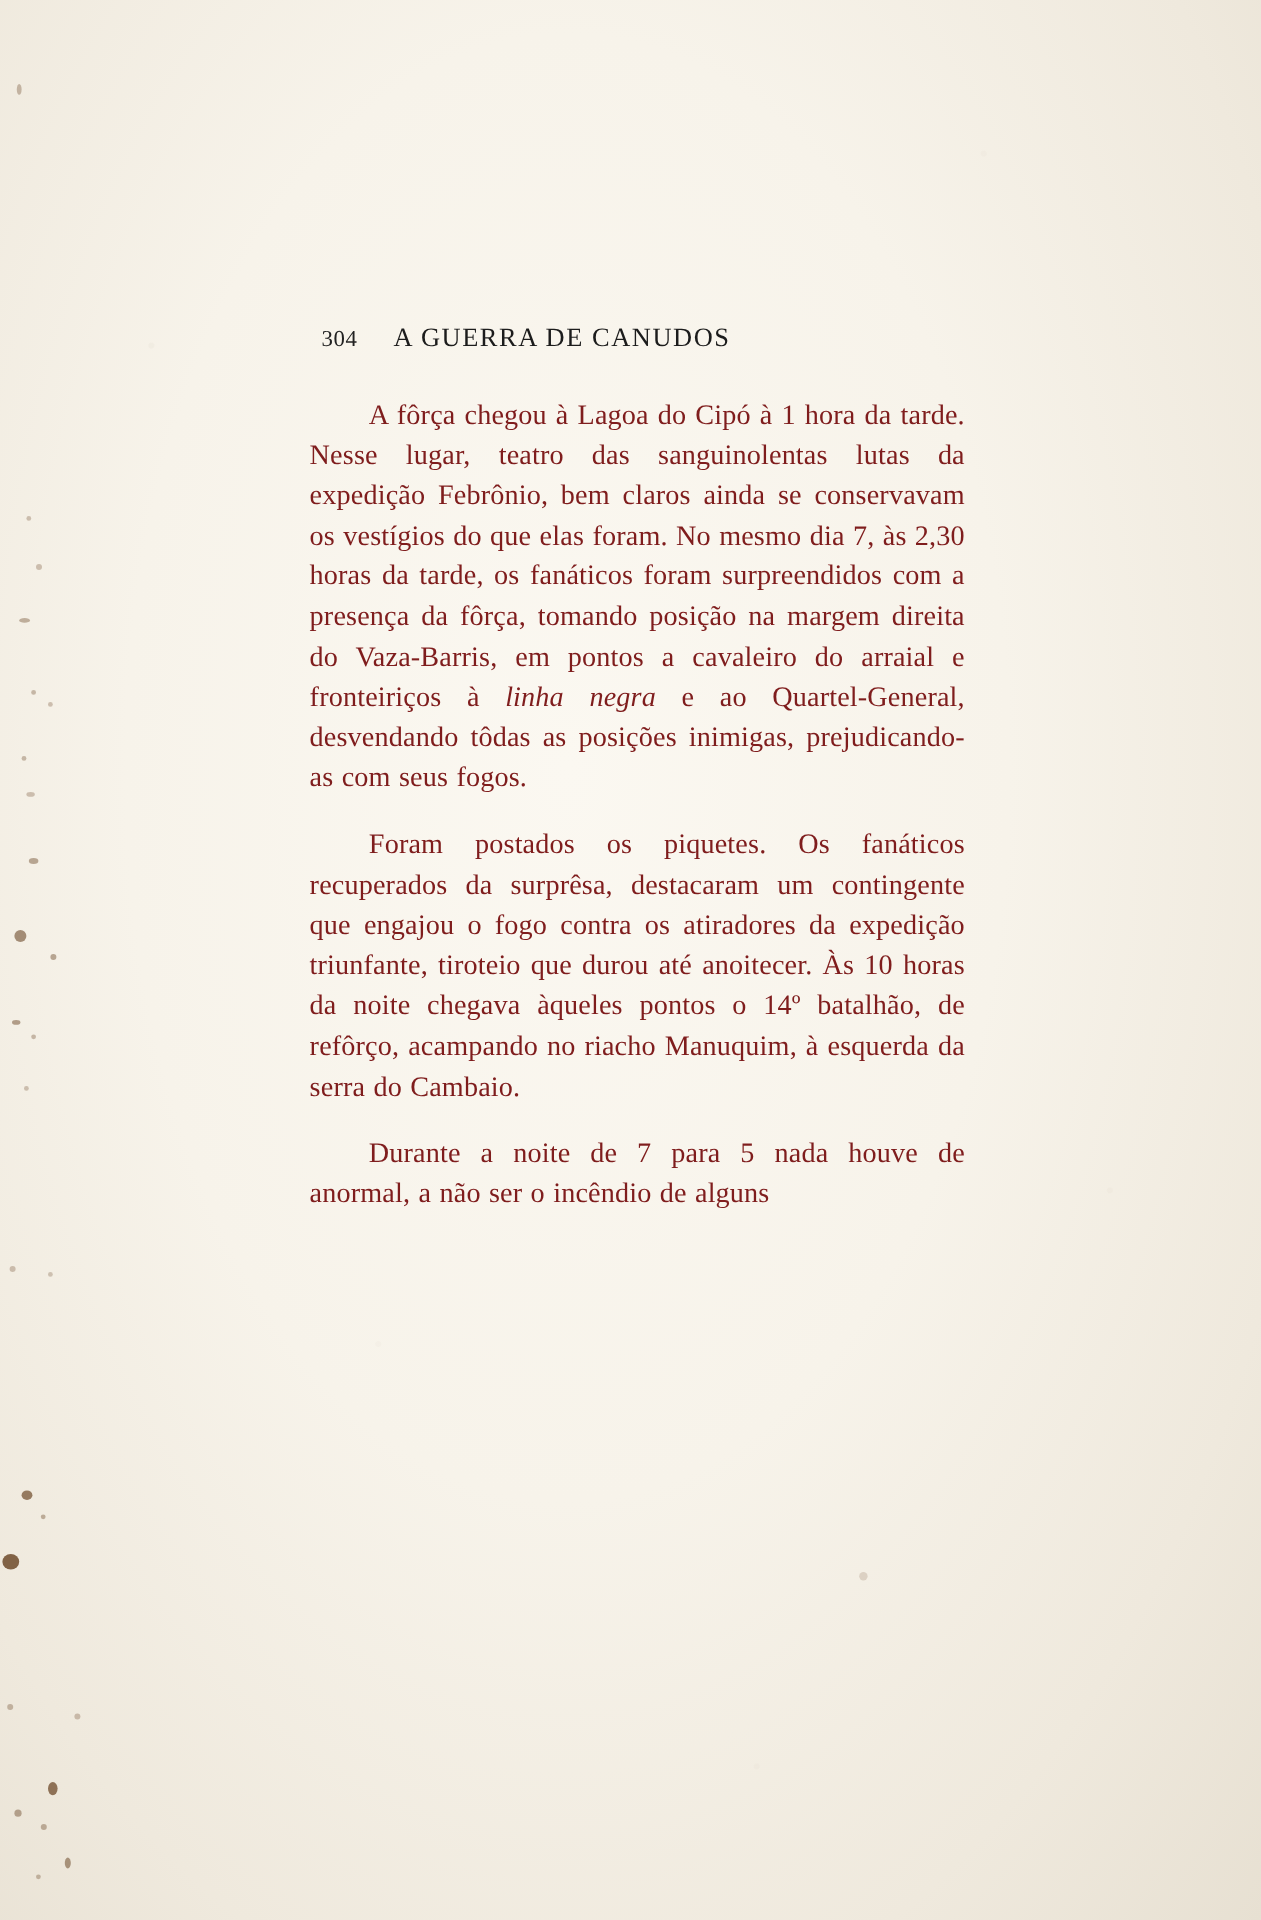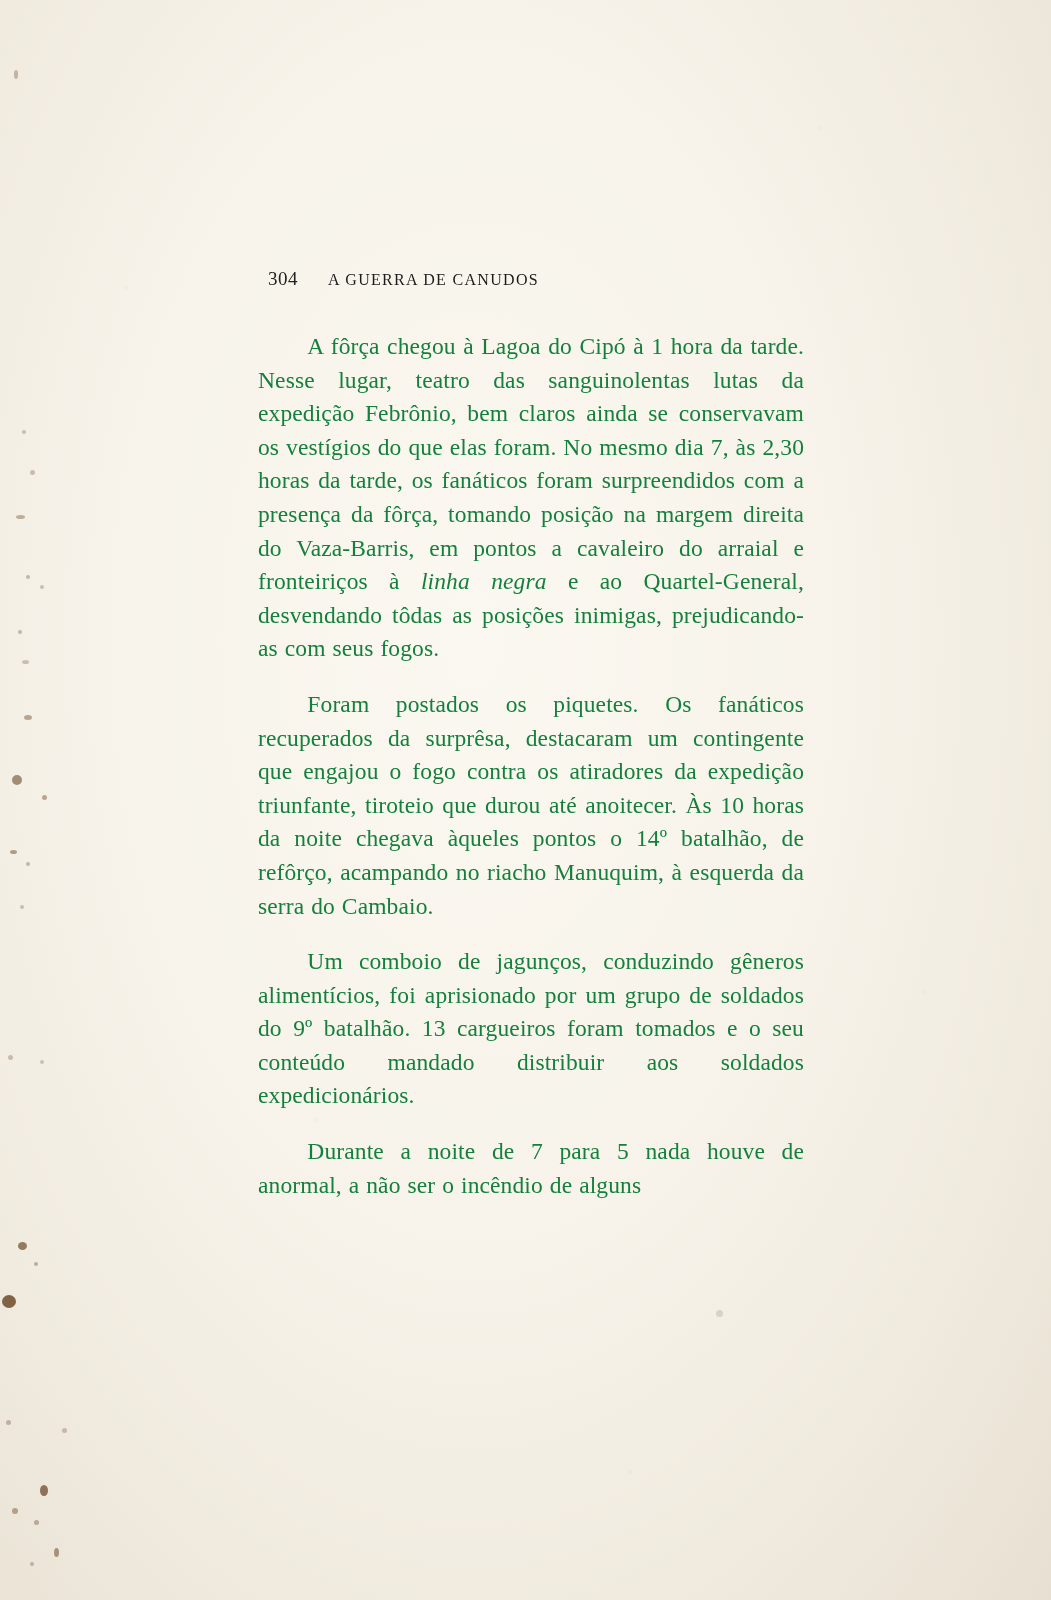--- a/index.html
+++ b/index.html
@@ -61,21 +61,21 @@
     display: flex;
     align-items: baseline;
   }
   .folio {
     font-size: 19px;
     letter-spacing: .5px;
     color: #222;
     width: 60px;
   }
   .running-title {
-    font-size: 16px;
+    font-size: 22px;
     letter-spacing: 1.3px;
     color: #1c1c1c;
     white-space: nowrap;
   }
 
   .body-text {
     position: absolute;
     left: 248px;
     top: 330px;
     width: 546px;
@@ -83,21 +83,21 @@
 
   p.para {
     margin: 0 0 22px 0;
     font-size: 23.5px;
     line-height: 33.6px;
     text-align: justify;
     text-align-last: left;
     text-indent: 2.1em;
     word-spacing: .04em;
     letter-spacing: .12px;
-    color: #15803d;
+    color: #7f1d1d;
   }
   p.para:last-child { margin-bottom: 0; }
 
   .ital { font-style: italic; }
 </style>
 </head>
 <body>
 
 <div class="page"></div>
 <div class="grain"></div>
@@ -136,18 +136,17 @@
     <span class="folio">304</span>
     <span class="running-title">A GUERRA DE CANUDOS</span>
   </div>
 
   <div class="body-text">
 
     <p class="para"><span>A fôrça chegou à Lagoa do Cipó à 1 hora da tarde. Nesse lugar, teatro das sanguinolentas lutas da expedição Febrônio, bem claros ainda se conservavam os vestígios do que elas foram. No mesmo dia 7, às 2,30 horas da tarde, os fanáticos foram surpreendidos com a presença da fôrça, tomando posição na margem direita do Vaza-Barris, em pontos a cavaleiro do arraial e fronteiriços à </span><span class="ital">linha negra</span><span> e ao Quartel-General, desvendando tôdas as posições inimigas, prejudicando-as com seus fogos.</span></p>
 
     <p class="para">Foram postados os piquetes. Os fanáticos recuperados da surprêsa, destacaram um contingente que engajou o fogo contra os atiradores da expedição triunfante, tiroteio que durou até anoitecer. Às 10 horas da noite chegava àqueles pontos o 14º batalhão, de refôrço, acampando no riacho Manuquim, à esquerda da serra do Cambaio.</p>
 
-    <p class="para">Um comboio de jagunços, conduzindo gêneros alimentícios, foi aprisionado por um grupo de soldados do 9º batalhão. 13 cargueiros foram tomados e o seu conteúdo mandado distribuir aos soldados expedicionários.</p>
 
     <p class="para">Durante a noite de 7 para 5 nada houve de anormal, a não ser o incêndio de alguns</p>
 
   </div>
 </div>
 
 </body></html>

